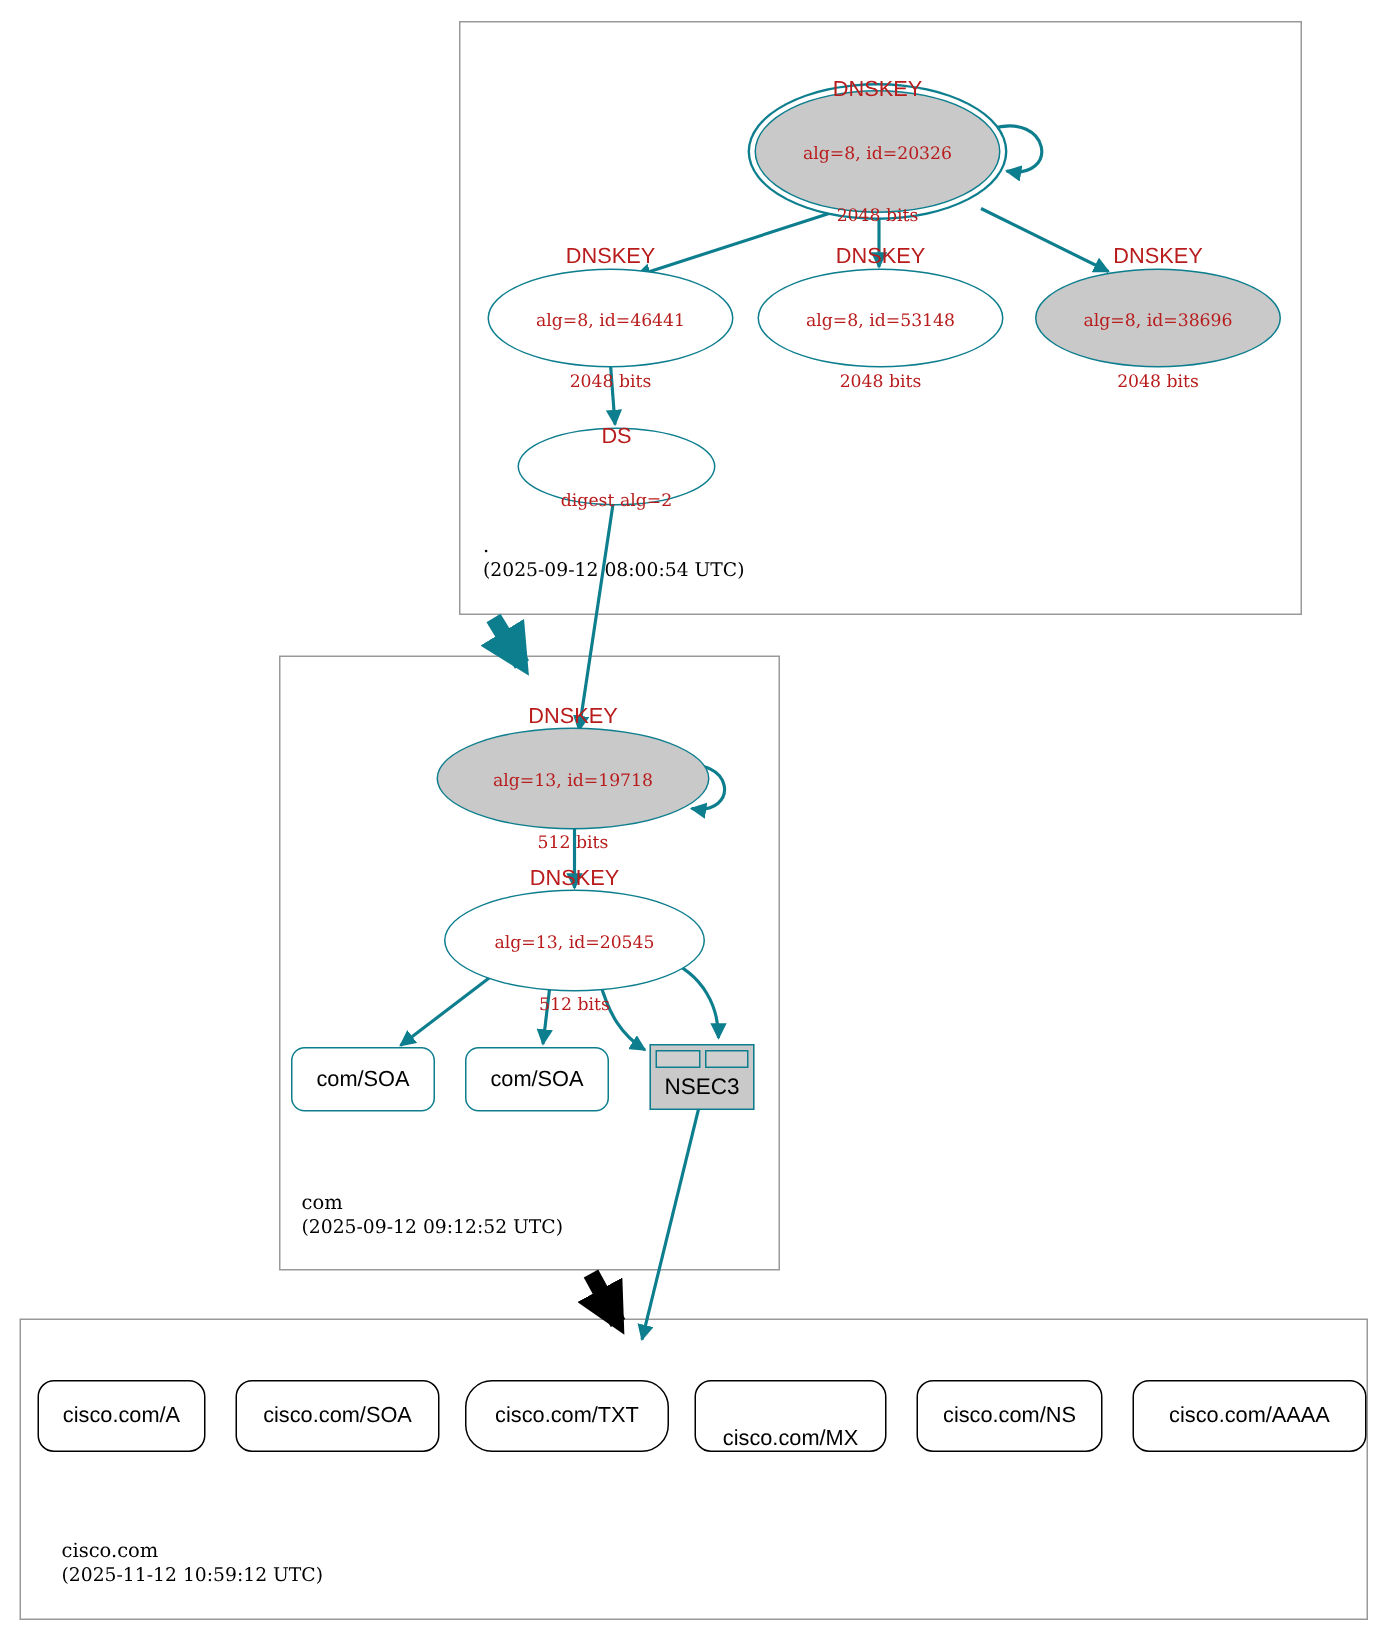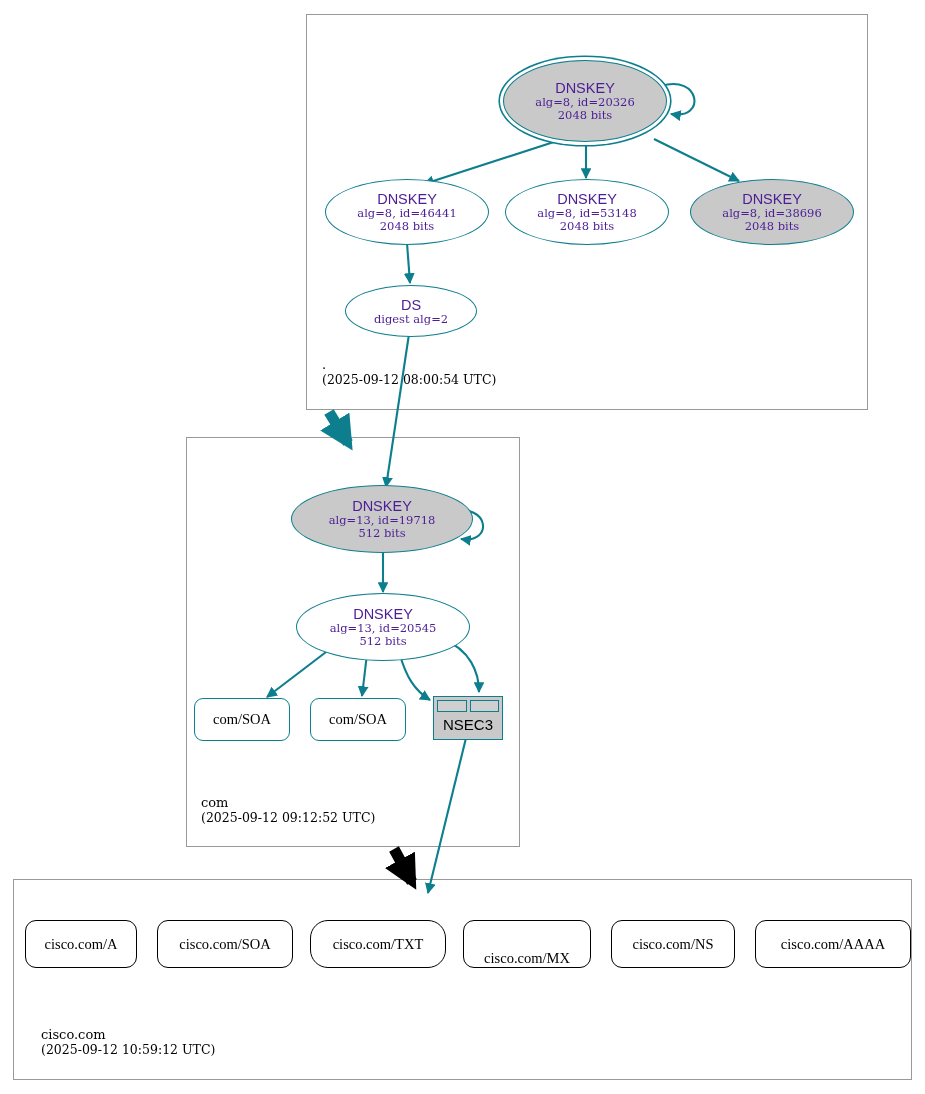--- a/index.html
+++ b/index.html
@@ -6,29 +6,29 @@
   body{width:925px;height:1094px;position:relative;
        font-family:"Liberation Sans",sans-serif;-webkit-font-smoothing:antialiased;}
   #stage{position:absolute;left:0;top:0;width:925px;height:1094px;overflow:hidden;}
   svg.layer{position:absolute;left:0;top:0;width:925px;height:1094px;}
   .zonebox{position:absolute;border:1px solid #999999;background:transparent;box-sizing:border-box;}
   .zonelabel{position:absolute;font-family:"DejaVu Serif","Liberation Serif",serif;
              color:#000;white-space:nowrap;}
   .zonelabel .zname{font-size:13px;line-height:15px;}
   .zonelabel .ztime{font-size:12.5px;line-height:15px;}
   .node{position:absolute;box-sizing:border-box;display:flex;flex-direction:column;
-        align-items:center;justify-content:center;text-align:center;color:#4c1d95;}
+        align-items:center;justify-content:center;text-align:center;color:#b91c1c;}
   .ell{border:1.6px solid #0d7e8e;border-radius:50%;background:#ffffff;}
   .ell.filled{background:#c9c9c9;}
   .ell.dbl{box-shadow:0 0 0 3px #ffffff,0 0 0 4.6px #0d7e8e;}
   .t1{font-family:"Liberation Sans",sans-serif;font-size:14.5px;line-height:16px;}
-  .t2{font-family:"DejaVu Serif","Liberation Serif",serif;font-size:11.5px;line-height:13px;}
+  .t2{font-family:"DejaVu Serif","Liberation Serif",serif;font-size:11.5px;line-height:13px;margin-top:28px;}
   .rrbox{position:absolute;box-sizing:border-box;border:1.6px solid #0d7e8e;
          border-radius:9px;background:#ffffff;display:flex;align-items:center;
-         justify-content:center;font-family:Liberation Serif, serif;
+         justify-content:center;font-family:Liberation Sans, sans-serif;
          font-size:14.5px;color:#000;}
   .rrbox.black{border:1.8px solid #000000;border-radius:11px;}
   .nsec3{position:absolute;box-sizing:border-box;border:1.8px solid #0d7e8e;background:#c9c9c9;}
   .nsec3 .bar{position:absolute;left:3px;right:3px;top:3px;height:12px;display:flex;gap:3px;}
   .nsec3 .bar > i{flex:1;background:#cfcfcf;border:1.4px solid #0d7e8e;display:block;}
   .nsec3 .lbl{position:absolute;left:0;right:0;top:15px;bottom:2px;display:flex;
               align-items:center;justify-content:center;
               font-family:"Liberation Sans",sans-serif;font-size:15px;color:#000;}
 </style>
 </head>
@@ -171,16 +171,16 @@
   </div>
   <div class="rrbox black" style="left:611px;top:920px;width:124px;height:48px;">
     <span>cisco.com/NS</span>
   </div>
   <div class="rrbox black" style="left:755px;top:920px;width:156px;height:48px;">
     <span>cisco.com/AAAA</span>
   </div>
 
   <div class="zonelabel" style="left:30px;top:1027px;margin-left:11px;">
     <div class="zname">cisco.com</div>
-    <div class="ztime">(2025-09-12 10:59:12 UTC)</div>
+    <div class="ztime">(2025-11-12 10:59:12 UTC)</div>
   </div>
 
 </div>
 
 </body></html>

